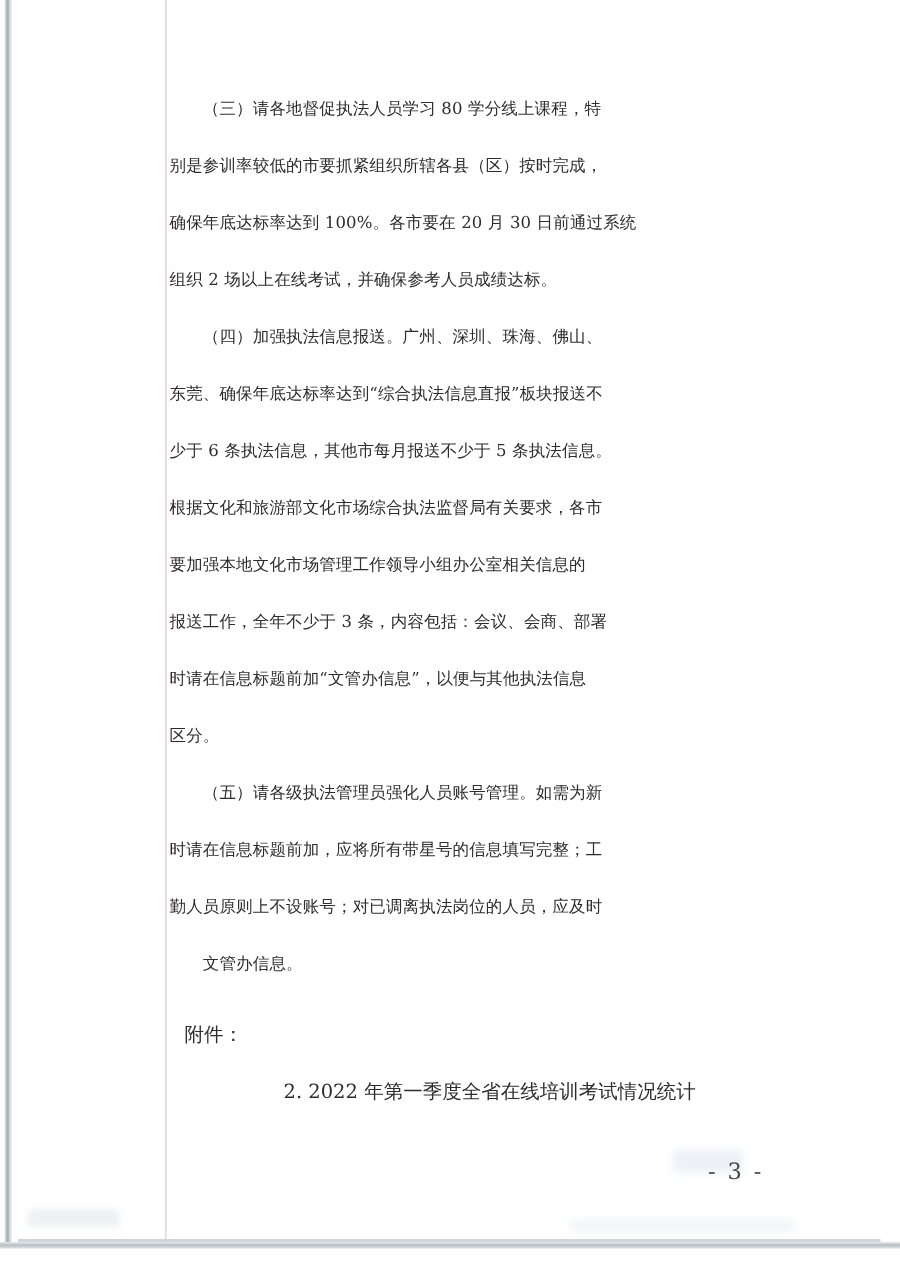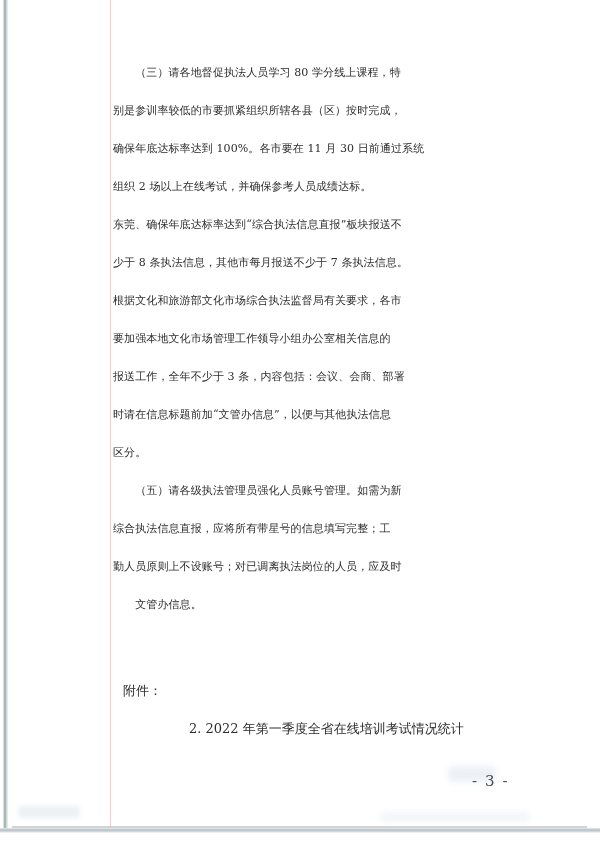--- a/index.html
+++ b/index.html
@@ -169,37 +169,38 @@
   <div class="smudge-b"></div>
   <div class="smudge-c"></div>
   <div class="scan-bottom-edge2"></div>
   <div class="scan-bottom-edge"></div>
 
   <div class="body-text">
 
     <div class="para">
       <div class="line">　　（三）请各地督促执法人员学习 80 学分线上课程，特</div>
       <div class="line">别是参训率较低的市要抓紧组织所辖各县（区）按时完成，</div>
-      <div class="line">确保年底达标率达到 100%。各市要在 11 月 30 日前通过系统</div>
+      <div class="line">确保年底达标率达到 100%。各市要在 20 月 30 日前通过系统</div>
       <div class="line">组织 2 场以上在线考试，并确保参考人员成绩达标。</div>
     </div>
 
     <div class="para">
+      <div class="line">　　（四）加强执法信息报送。广州、深圳、珠海、佛山、</div>
       <div class="line">东莞、确保年底达标率达到“综合执法信息直报”板块报送不</div>
-      <div class="line">少于 8 条执法信息，其他市每月报送不少于 7 条执法信息。</div>
+      <div class="line">少于 6 条执法信息，其他市每月报送不少于 5 条执法信息。</div>
       <div class="line">根据文化和旅游部文化市场综合执法监督局有关要求，各市</div>
       <div class="line">要加强本地文化市场管理工作领导小组办公室相关信息的</div>
       <div class="line">报送工作，全年不少于 3 条，内容包括：会议、会商、部署</div>
       <div class="line">时请在信息标题前加“文管办信息”，以便与其他执法信息</div>
       <div class="line">区分。</div>
     </div>
 
     <div class="para">
       <div class="line">　　（五）请各级执法管理员强化人员账号管理。如需为新</div>
-      <div class="line">综合执法信息直报，应将所有带星号的信息填写完整；工</div>
+      <div class="line">时请在信息标题前加，应将所有带星号的信息填写完整；工</div>
       <div class="line">勤人员原则上不设账号；对已调离执法岗位的人员，应及时</div>
     </div>
 
     <div class="para">
       <div class="line">　　文管办信息。</div>
     </div>
 
   </div>
 
   <div class="attachments">

